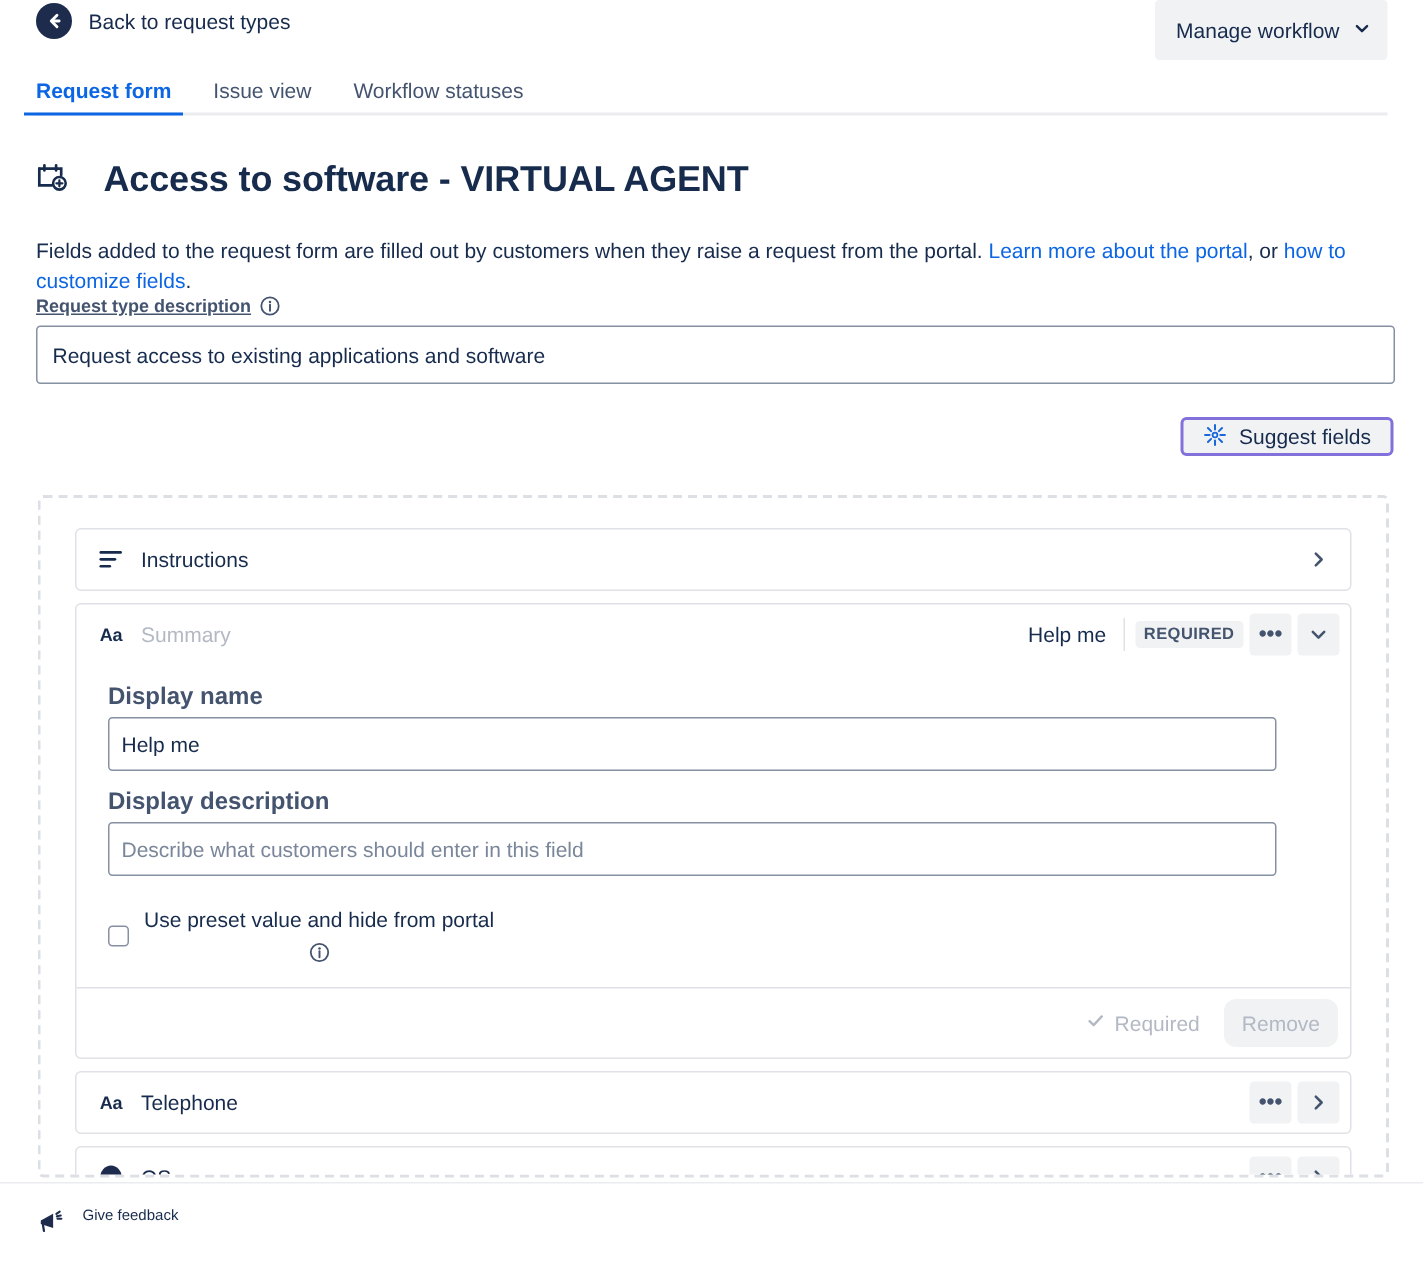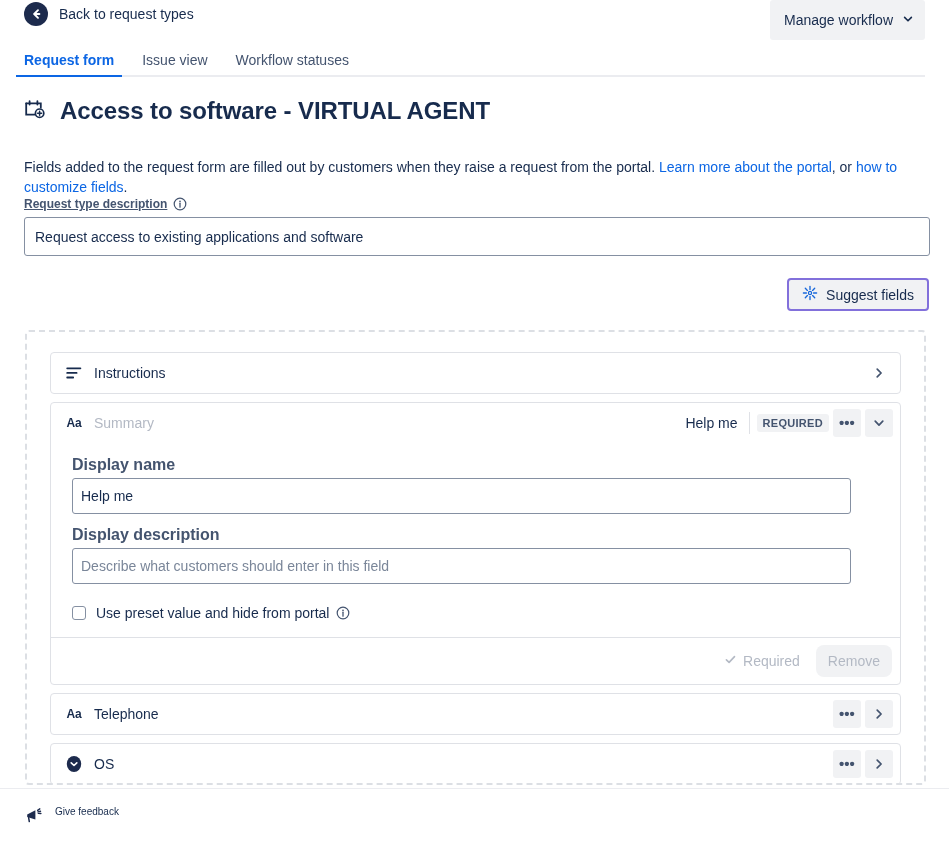--- a/index.html
+++ b/index.html
@@ -96,21 +96,21 @@
     top: 95px; left: 24px; right: 24px;
     display: flex; align-items: center; gap: 14px;
   }
   .page-head .head-icon { flex: none; display: block; }
   .page-title {
     font-size: 24px;
     font-weight: 700;
     letter-spacing: -0.1px;
     color: #172b4d;
     line-height: 32px;
-    margin: 0;
+    margin: 9px;
   }
 
   .intro {
     position: absolute;
     top: 143px; left: 24px;
     width: 906px;
     font-size: 14px;
     line-height: 20px;
     color: #172b4d;
   }
@@ -137,21 +137,21 @@
     font-size: 14px;
     color: #172b4d;
     padding: 0 10px;
     outline: none;
   }
 
   
   .suggest-btn {
     position: absolute;
     top: 278px; right: 20px;
-    height: 33px;
+    height: 26px;
     display: flex; align-items: center; gap: 8px;
     background: #f1f2f4;
     border: 2px solid #8270db;
     border-radius: 4px;
     padding: 0 13px;
     font-family: inherit;
     font-size: 14px;
     font-weight: 500;
     color: #172b4d;
     cursor: pointer;
@@ -264,21 +264,21 @@
   .checkbox {
     width: 14px; height: 14px;
     border: 1.5px solid #8590a2;
     border-radius: 3px;
     background: #fff;
     flex: none;
     cursor: pointer;
   }
   .checkrow .ctext {
     font-size: 14px; color: #172b4d;
-    display: flex; align-items: center; gap: 7px;
+    display: flex; align-items: center; gap: 7px; flex-direction: column;
   }
 
   .field-footer {
     border-top: 1px solid #dfe1e6;
     height: 47px;
     display: flex; align-items: center; justify-content: flex-end;
     gap: 4px;
     padding-right: 8px;
   }
   .ghost-btn {

